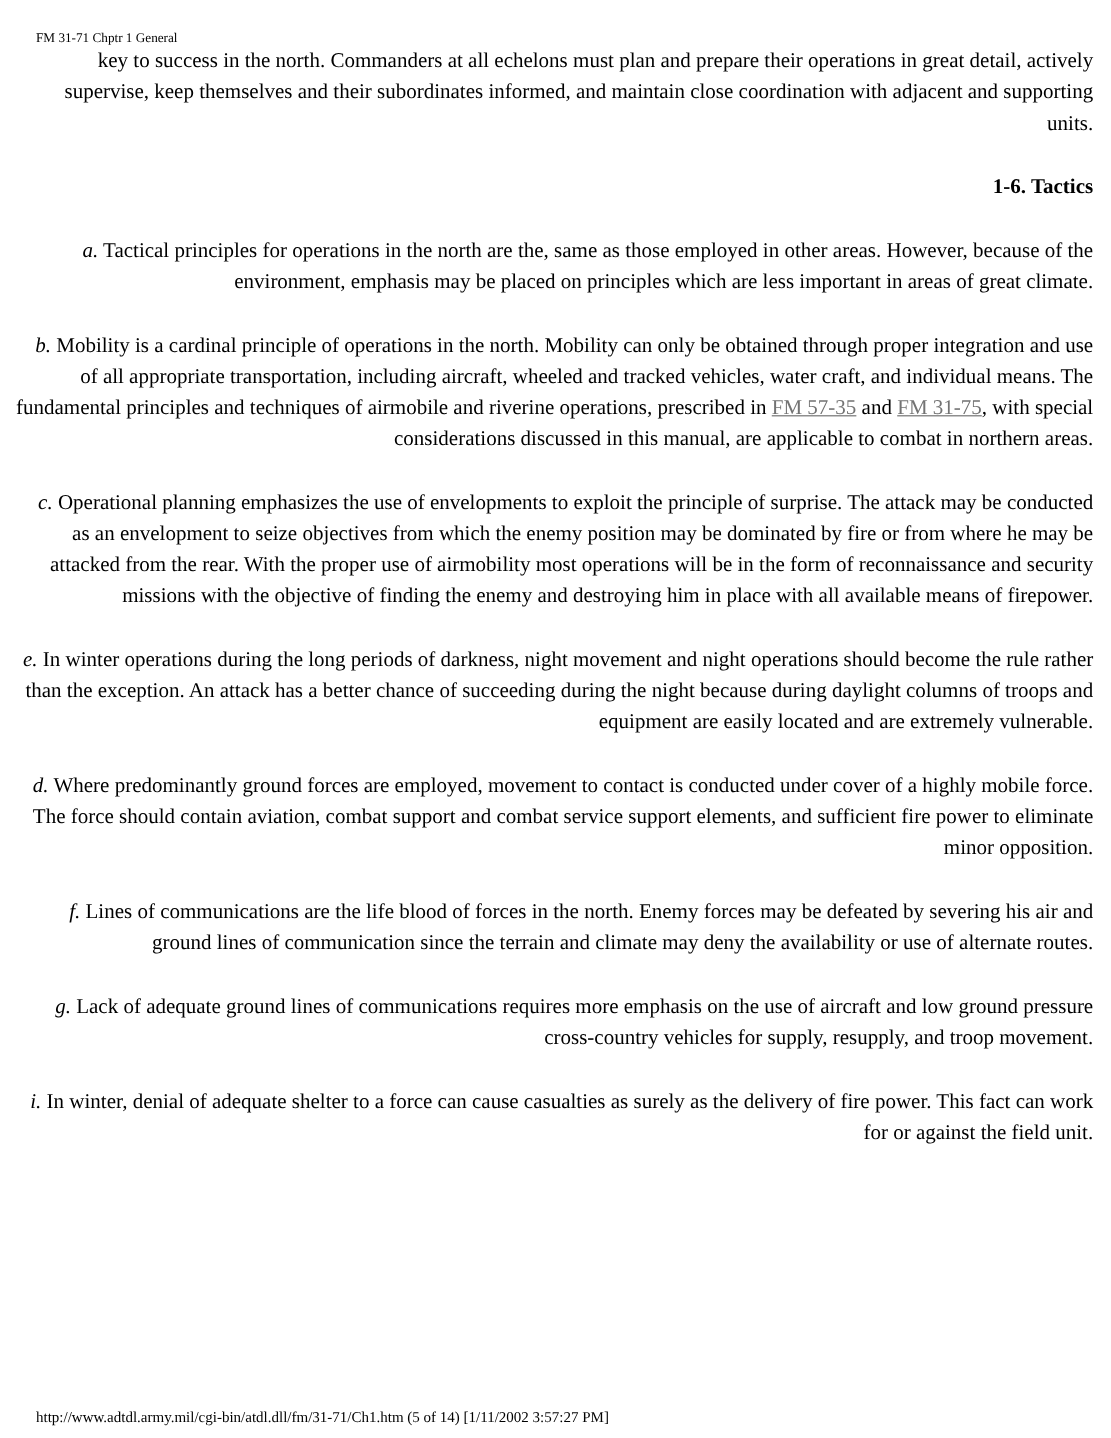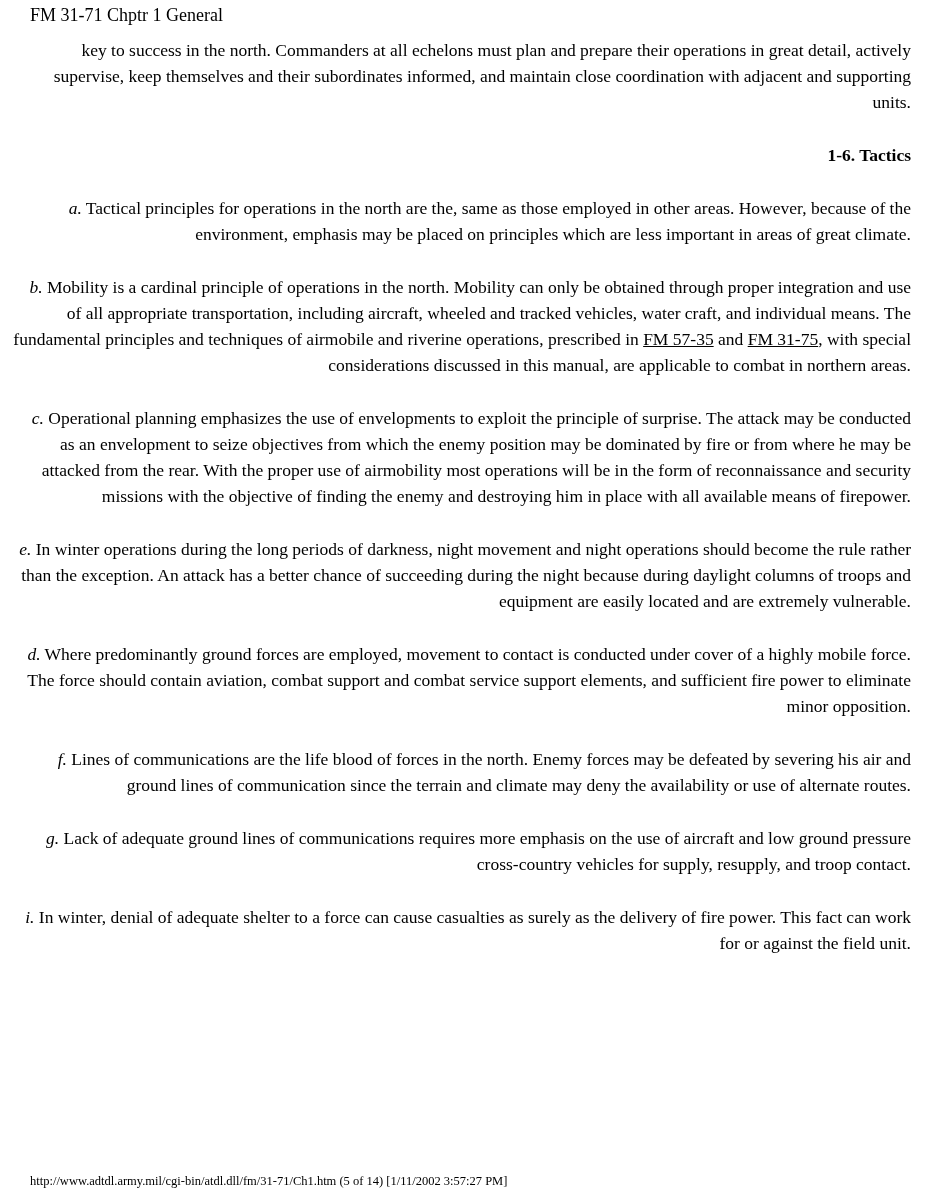--- a/index.html
+++ b/index.html
@@ -13,23 +13,23 @@
     position: relative;
     width: 926px;
     height: 1198px;
     background: #ffffff;
     color: #000000;
     font-family: "Liberation Serif", serif;
     overflow: hidden;
   }
   .doc-header {
     position: absolute;
-    top: 8px;
+    top: 25px;
     left: 30px;
-    font-size: 18px;
+    font-size: 11px;
     line-height: 15px;
     white-space: nowrap;
   }
   .content {
     position: absolute;
     top: 37px;
     left: 13px;
     right: 15px;
     text-align: right;
   }
@@ -41,21 +41,21 @@
   .section-heading {
     font-weight: bold;
     font-size: 17.5px;
     line-height: 26px;
     margin: 0 0 27px 0;
   }
   .lead {
     font-style: italic;
   }
   a.doc-link {
-    color: #000000;
+    color: #737373;
     text-decoration: underline;
     cursor: pointer;
   }
   .doc-footer {
     position: absolute;
     left: 30px;
     bottom: 9px;
     font-size: 12.5px;
     line-height: 15px;
     white-space: nowrap;
@@ -79,21 +79,21 @@
     <p><span class="lead">b.</span><span> Mobility is a cardinal principle of operations in the north. Mobility can only be obtained through proper integration and use of all appropriate transportation, including aircraft, wheeled and tracked vehicles, water craft, and individual means. The fundamental principles and techniques of airmobile and riverine operations, prescribed in </span><a class="doc-link" href="#">FM 57-35</a><span> and </span><a class="doc-link" href="#">FM 31-75</a><span>, with special considerations discussed in this manual, are applicable to combat in northern areas.</span></p>
 
     <p><span class="lead">c.</span><span> Operational planning emphasizes the use of envelopments to exploit the principle of surprise. The attack may be conducted as an envelopment to seize objectives from which the enemy position may be dominated by fire or from where he may be attacked from the rear. With the proper use of airmobility most operations will be in the form of reconnaissance and security missions with the objective of finding the enemy and destroying him in place with all available means of firepower.</span></p>
 
     <p><span class="lead">e.</span><span> In winter operations during the long periods of darkness, night movement and night operations should become the rule rather than the exception. An attack has a better chance of succeeding during the night because during daylight columns of troops and equipment are easily located and are extremely vulnerable.</span></p>
 
     <p><span class="lead">d.</span><span> Where predominantly ground forces are employed, movement to contact is conducted under cover of a highly mobile force. The force should contain aviation, combat support and combat service support elements, and sufficient fire power to eliminate minor opposition.</span></p>
 
     <p><span class="lead">f.</span><span> Lines of communications are the life blood of forces in the north. Enemy forces may be defeated by severing his air and ground lines of communication since the terrain and climate may deny the availability or use of alternate routes.</span></p>
 
-    <p><span class="lead">g.</span><span> Lack of adequate ground lines of communications requires more emphasis on the use of aircraft and low ground pressure cross-country vehicles for supply, resupply, and troop contact.</span></p>
+    <p><span class="lead">g.</span><span> Lack of adequate ground lines of communications requires more emphasis on the use of aircraft and low ground pressure cross-country vehicles for supply, resupply, and troop movement.</span></p>
 
 
     <p><span class="lead">i.</span><span> In winter, denial of adequate shelter to a force can cause casualties as surely as the delivery of fire power. This fact can work for or against the field unit.</span></p>
 
   </div>
 
   <div class="doc-footer">http://www.adtdl.army.mil/cgi-bin/atdl.dll/fm/31-71/Ch1.htm (5 of 14) [1/11/2002 3:57:27 PM]</div>
 
 </div>
 

